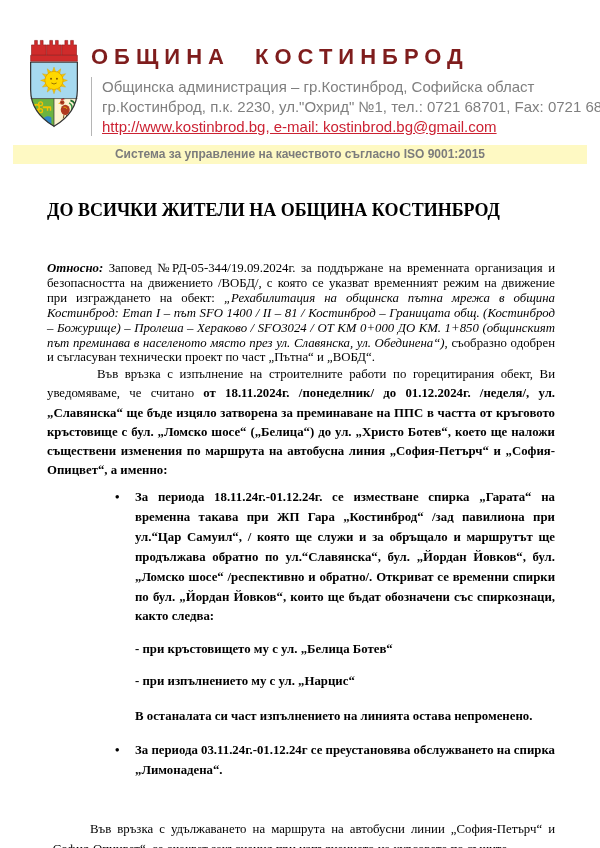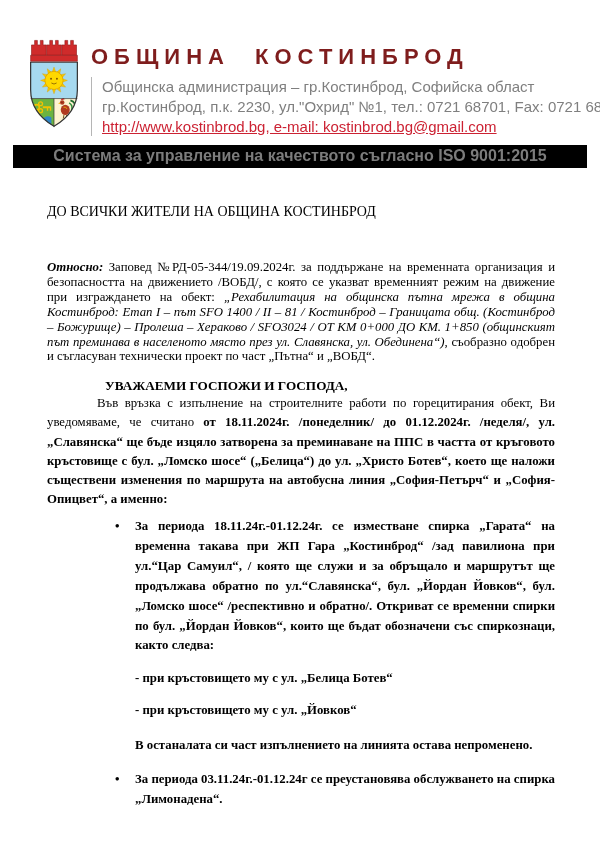--- a/index.html
+++ b/index.html
@@ -31,32 +31,32 @@
     margin-left: 2px;
     font-size: 15px;
     line-height: 1.32;
     color: #7f7f7f;
   }
   .addr-line { white-space: nowrap; }
   .link-line { color: #cc2233; white-space: nowrap; cursor: pointer; text-decoration: underline; }
 
   .iso-bar {
     margin: 9px 13px 0 13px;
-    background: #000000;
+    background: #fef9c3;
     color: #7c7c7c;
     font-family: "Liberation Sans", sans-serif;
-    font-size: 16px;
+    font-size: 12px;
     font-weight: bold;
     text-align: center;
     padding: 2px 0 3px 0;
   }
 
   
   .letter { padding: 0 45px 0 47px; font-size: 12.8px; }
-  .recipient { margin-top: 36px; font-weight: normal; font-size: 14px; }
+  .recipient { margin-top: 36px; font-weight: bold; font-size: 18px; }
   .subject { margin-top: 40px; text-align: justify; line-height: 1.16; }
   .subject .lbl { font-weight: bold; font-style: italic; }
   .subject .obj { font-style: italic; font-family: Liberation Serif, serif; }
   .salutation { margin-top: 14px; padding-left: 58px; font-weight: bold; font-size: 13.2px; }
   .intro { margin-top: 0; text-align: justify; line-height: 1.5; text-indent: 50px; }
   .intro .b { font-weight: bold; }
 
   .bullets { margin-top: 8px; }
   .bullet-item {
     position: relative;
@@ -152,31 +152,30 @@
   </div>
 </header>
 
 <div class="iso-bar">Система за управление на качеството съгласно ISO 9001:2015</div>
 
 <main class="letter">
   <p class="recipient">ДО ВСИЧКИ ЖИТЕЛИ НА ОБЩИНА КОСТИНБРОД</p>
 
   <p class="subject"><span class="lbl">Относно:</span><span> Заповед №РД-05-344/19.09.2024г. за поддържане на временната организация и безопасността на движението /ВОБД/, с която се указват временният режим на движение при изграждането на обект: </span><span class="obj">„Рехабилитация на общинска пътна мрежа в община Костинброд: Етап I – път SFO 1400 / II – 81 / Костинброд – Границата общ. (Костинброд – Божурище) – Пролеша – Хераково / SFO3024 / ОТ КМ 0+000 ДО КМ. 1+850 (общинският път преминава в населеното място през ул. Славянска, ул. Обединена“)</span><span>, съобразно одобрен и съгласуван технически проект по част „Пътна“ и „ВОБД“.</span></p>
 
-  <p class="salutation">УВАЖАЕМИ ГОСПОЖИ И ГОСПОДА,</p>
 
   <p class="intro"><span>Във връзка с изпълнение на строителните работи по горецитирания обект, Ви уведомяваме, че считано </span><span class="b">от 18.11.2024г. /понеделник/ до 01.12.2024г. /неделя/, ул. „Славянска“ ще бъде изцяло затворена за преминаване на ППС в частта от кръговото кръстовище с бул. „Ломско шосе“ („Белица“) до ул. „Христо Ботев“, което ще наложи съществени изменения по маршрута на автобусна линия „София-Петърч“ и „София-Опицвет“, а именно:</span></p>
 
   <div class="bullets">
     <div class="bullet-item">
       <span class="dot">•</span><span>За периода 18.11.24г.-01.12.24г. се изместване спирка „Гарата“ на временна такава при ЖП Гара „Костинброд“ /зад павилиона при ул.“Цар Самуил“, / която ще служи и за обръщало и маршрутът ще продължава обратно по ул.“Славянска“, бул. „Йордан Йовков“, бул. „Ломско шосе“ /респективно и обратно/. Откриват се временни спирки по бул. „Йордан Йовков“,  които ще бъдат обозначени със спиркознаци, както следва:</span>
     </div>
 
     <p class="stop-line">- при кръстовището му с ул. „Белица Ботев“</p>
-    <p class="stop-line">- при кръстовището му с ул. „Йовков“</p>
+    <p class="stop-line">- при изпълнението му с ул. „Нарцис“</p>
 
     <p class="note-line">В останалата си част изпълнението на линията остава непроменено.</p>
 
     <div class="bullet-item bullet-2">
       <span class="dot">•</span><span>За периода 03.11.24г.-01.12.24г се преустановява обслужването на спирка „Лимонадена“.</span>
     </div>
   </div>
 
   <p class="closing">Във връзка с удължаването на маршрута на автобусни линии „София-Петърч“ и „София-Опицвет“, се очакват закъснения при изпълнението на курсовете по същите.</p>
 </main>

